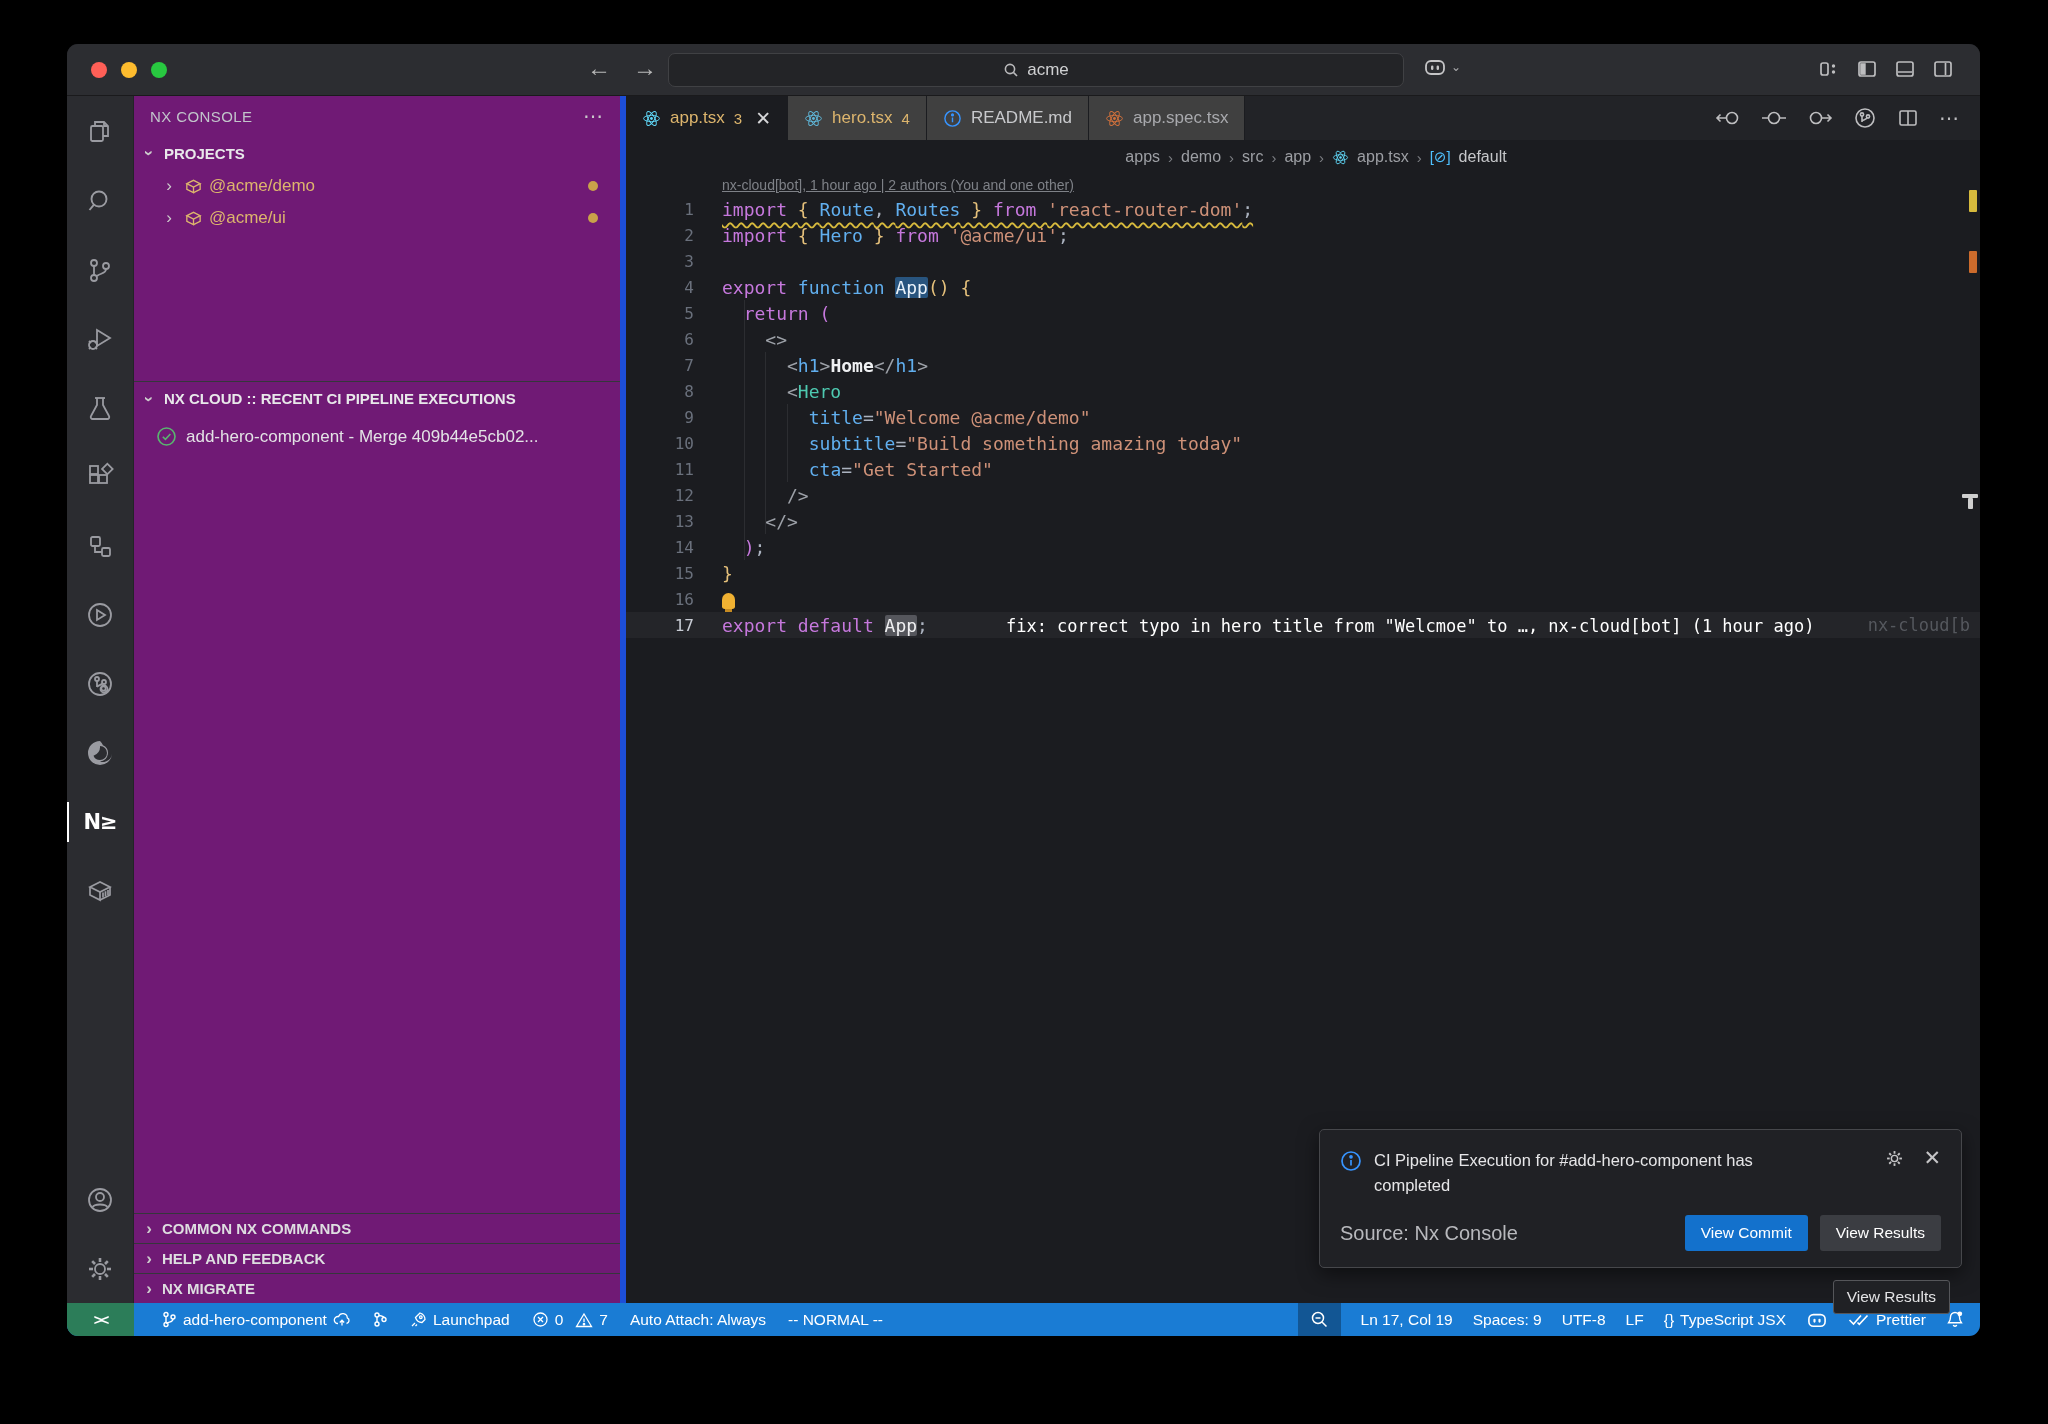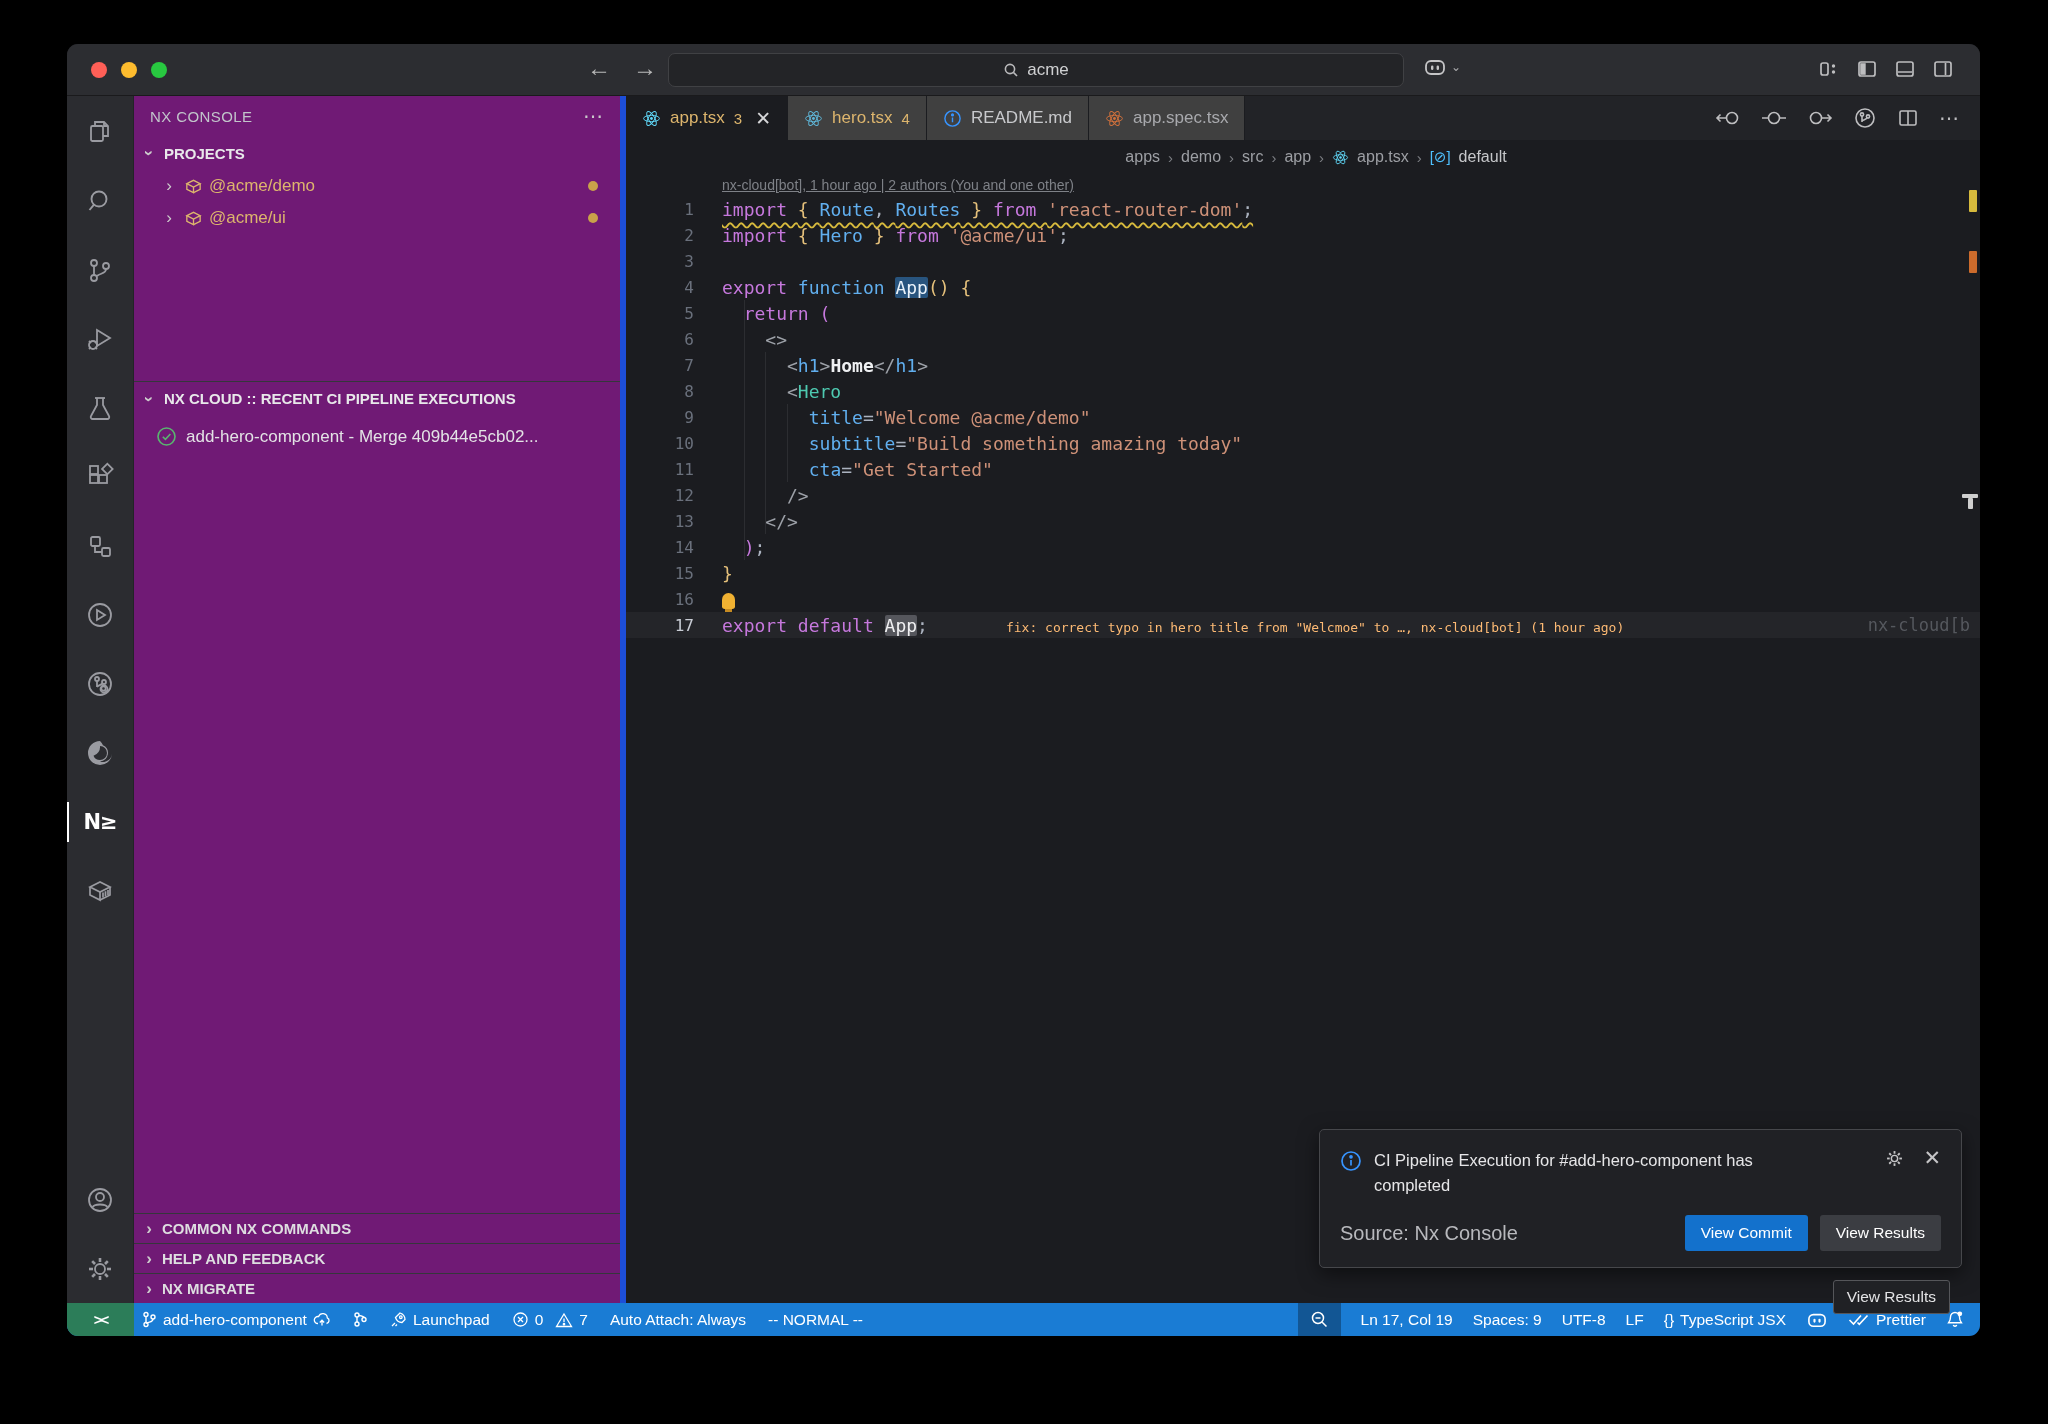--- a/index.html
+++ b/index.html
@@ -76,21 +76,21 @@
   .tk-k{color:#c678dd}.tk-b{color:#61afef}.tk-t{color:#4ec9b0}.tk-s{color:#ce9178}
   .tk-y{color:#e5c07b}.tk-p{color:#abb2bf}.tk-m{color:#c678dd}.tk-g{color:#9da1a8}
   .tk-wb{color:#eff0f2;font-weight:700}
   .tk-hlb{color:#eaf2fa;background:#28547e;border-radius:2px}
   .tk-hlg{color:#f0f0f2;background:#55565c;border-radius:2px}
   .sqg{text-decoration-line:underline;text-decoration-style:wavy;text-decoration-color:#d7ba3d;
        text-decoration-thickness:2px;text-underline-offset:6px;}
   .bulb{display:inline-block;width:13px;height:16px;background:#f0b132;border-radius:7px 7px 3px 3px;
         vertical-align:middle;margin-right:4px;position:relative;}
   .bulb::after{content:"";position:absolute;left:3px;bottom:-3px;width:7px;height:3px;background:#c58a22;}
-  .inline-blame{color:#fdba74;margin-left:78px;font-size:13px;}
+  .inline-blame{color:#ffffff;margin-left:78px;font-size:17px;}
   .blame-right{position:absolute;right:10px;top:0;line-height:26px;color:#55585e;
                font-family:"DejaVu Sans Mono",monospace;font-size:17px;}
   .guide{position:absolute;width:1px;background:rgba(255,255,255,.08);}
   .ovr{position:absolute;right:3px;border-radius:1px;}
   
   .toast { position:absolute; right:18px; bottom:68px; width:643px; background:#202125;
            border:1px solid #46474b; border-radius:5px; box-shadow:0 6px 20px rgba(0,0,0,.5);
            padding:18px 20px 16px 20px; z-index:30; }
   .toast-row1 { display:flex; gap:12px; }
   .toast-msg { color:#e6e6e8; font-size:16.5px; line-height:1.55; width:440px; }
@@ -102,21 +102,21 @@
          border-radius:3px; color:#fff; }
   .btn.primary { background:#1371cc; }
   .btn.secondary { background:#3b3d42; }
   .tooltip { position:absolute; right:30px; bottom:22px; background:#202125; border:1px solid #55565a;
              color:#e3e3e5; font-size:15.5px; padding:7px 13px; z-index:40; border-radius:3px; }
   
   .statusbar { height:33px; background:#1a7cd4; display:flex; align-items:stretch; color:#fff;
                font-size:15.5px; flex:none; position:relative; z-index:20; }
   .remote { width:67px; background:#2c7d59; display:flex; align-items:center; justify-content:center;
             font-weight:700; letter-spacing:-2px; font-size:15px; flex:none; }
-  .sb-left { display:flex; align-items:center; gap:22px; padding-left:8px; flex:1; min-width:0; }
+  .sb-left { display:flex; align-items:center; gap:22px; padding-left:28px; flex:1; min-width:0; }
   .sb-right { display:flex; align-items:center; gap:20px; padding-right:16px; }
   .sitem { display:flex; align-items:center; gap:6px; white-space:nowrap; }
   .zoombox { background:rgba(0,0,0,.3); height:33px; display:flex; align-items:center; padding:0 12px; }
   svg { display:block; }
 </style>
 </head>
 <body>
 
 <div class="window">
 

